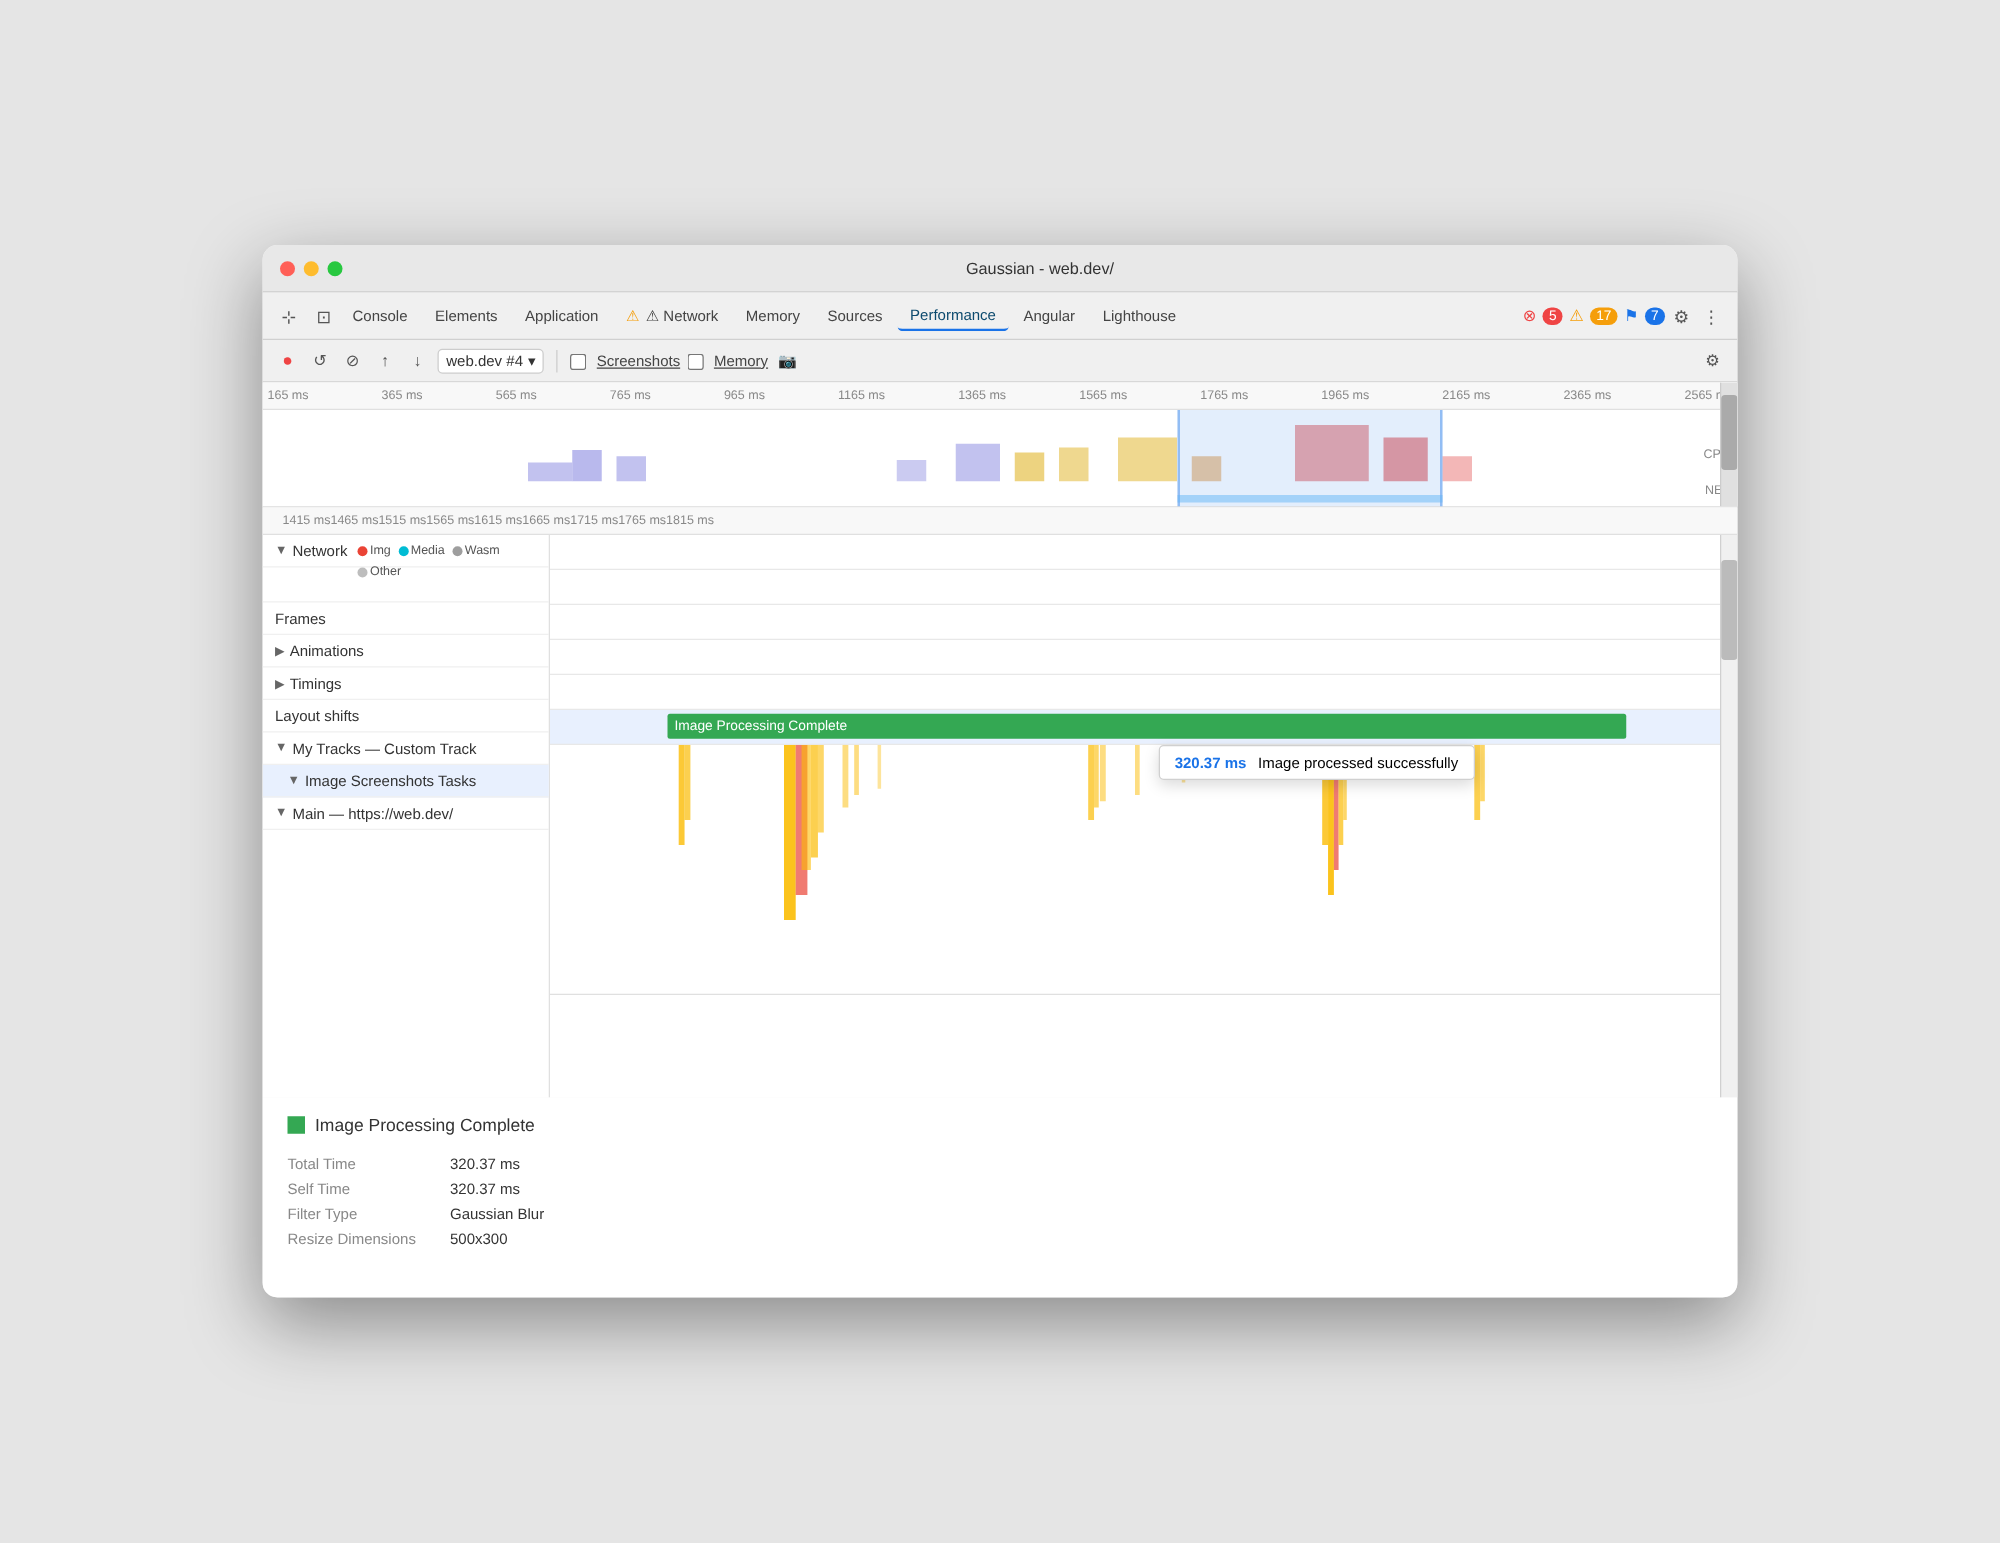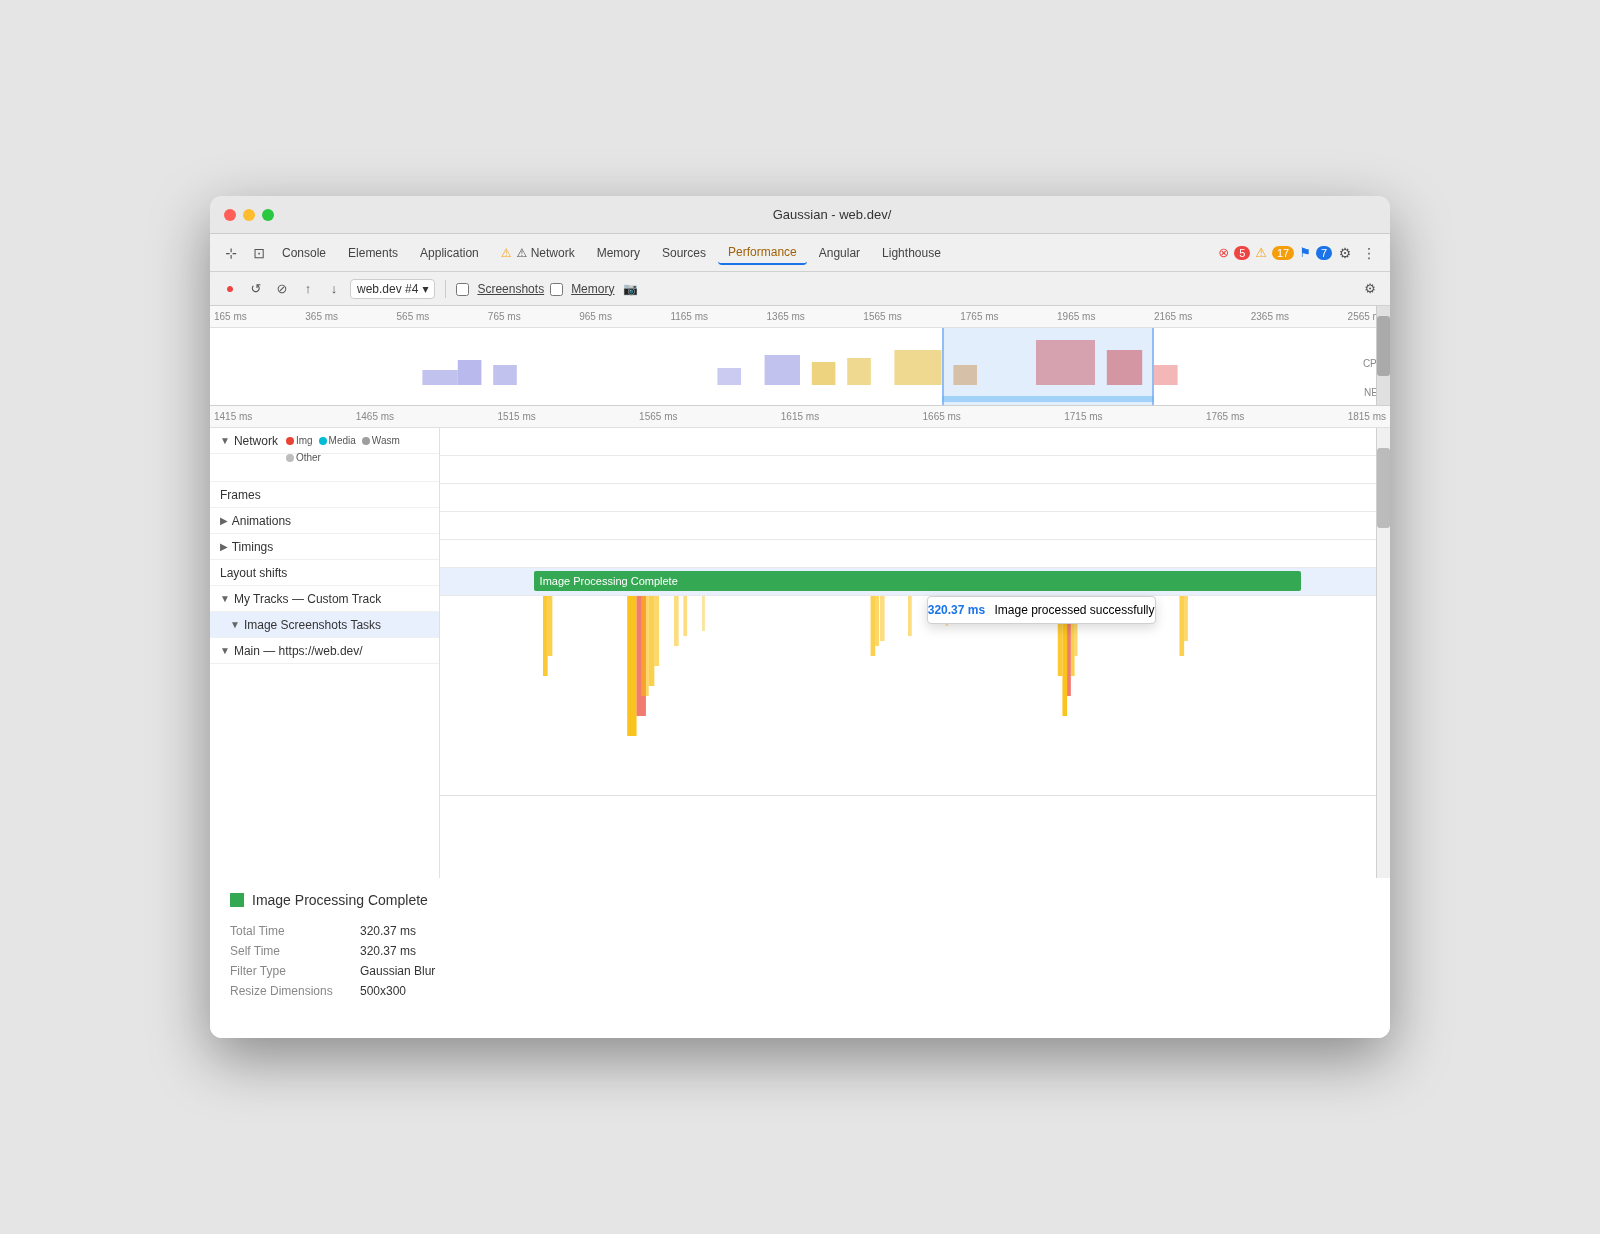--- a/index.html
+++ b/index.html
@@ -54,21 +54,21 @@
       gap: 2px;
     }
     .tab-item {
       padding: 4px 10px;
       font-size: 12px;
       color: #444;
       cursor: pointer;
       border-radius: 4px;
       white-space: nowrap;
     }
-    .tab-item.active { color: #a16207; border-bottom: 2px solid #1a73e8; }
+    .tab-item.active { color: #0c4a6e; border-bottom: 2px solid #1a73e8; }
     .tab-item.warning { display: flex; align-items: center; gap: 3px; }
     .tab-sep { flex: 1; }
     .badge-red { background: #ef4444; color: white; border-radius: 10px; padding: 1px 5px; font-size: 11px; }
     .badge-yellow { background: #f59e0b; color: white; border-radius: 10px; padding: 1px 5px; font-size: 11px; }
     .badge-blue { background: #1a73e8; color: white; border-radius: 10px; padding: 1px 5px; font-size: 11px; }
     .toolbar-icons { display: flex; align-items: center; gap: 6px; }
     .icon-btn { width: 22px; height: 22px; display: flex; align-items: center; justify-content: center; cursor: pointer; color: #555; font-size: 14px; border-radius: 3px; }
     
     .toolbar2 {
       background: #f0f0f0;
@@ -142,24 +142,23 @@
       height: 22px;
       background: #f8f8f8;
       border-bottom: 1px solid #e0e0e0;
       display: flex;
       align-items: center;
       position: relative;
     }
     .ruler-marks2 {
       display: flex;
       width: 100%;
-      padding: 0 4px;
+      padding: 0 16px;
       font-size: 10px;
       color: #888;
-      justify-content: space-between;
     }
     .flamechart-body {
       display: flex;
       height: 450px;
     }
     .left-panel {
       width: 230px;
       min-width: 230px;
       border-right: 1px solid #e0e0e0;
       font-size: 12px;
@@ -228,21 +227,21 @@
       padding: 0 6px;
       font-size: 11px;
       color: white;
     }
     
     .tooltip {
       position: absolute;
       background: white;
       border: 1px solid #d0d0d0;
       border-radius: 4px;
-      padding: 6px 0;
+      padding: 6px 12px;
       font-size: 12px;
       box-shadow: 0 4px 12px rgba(0,0,0,0.15);
       white-space: nowrap;
       z-index: 100;
     }
     .tooltip .time { color: #1a73e8; font-weight: 600; margin-right: 6px; }
     
     .bottom-tabs {
       background: #f5f5f5;
       border-top: 1px solid #d0d0d0;

